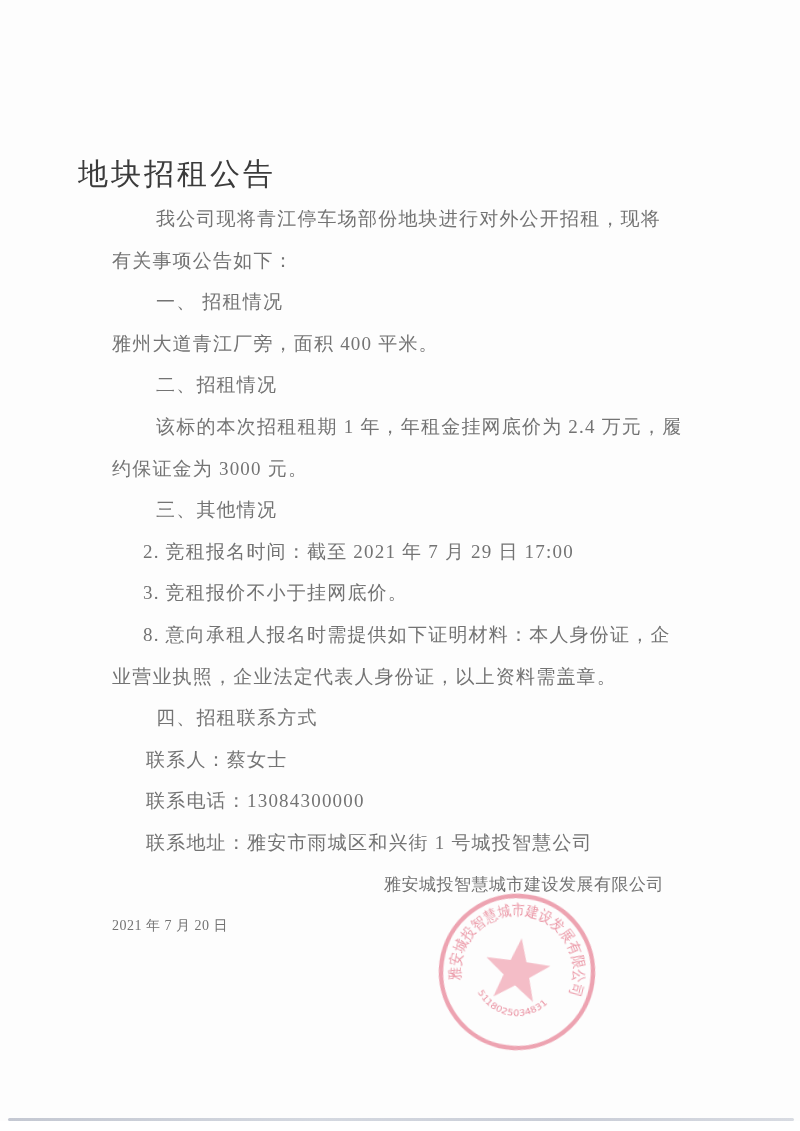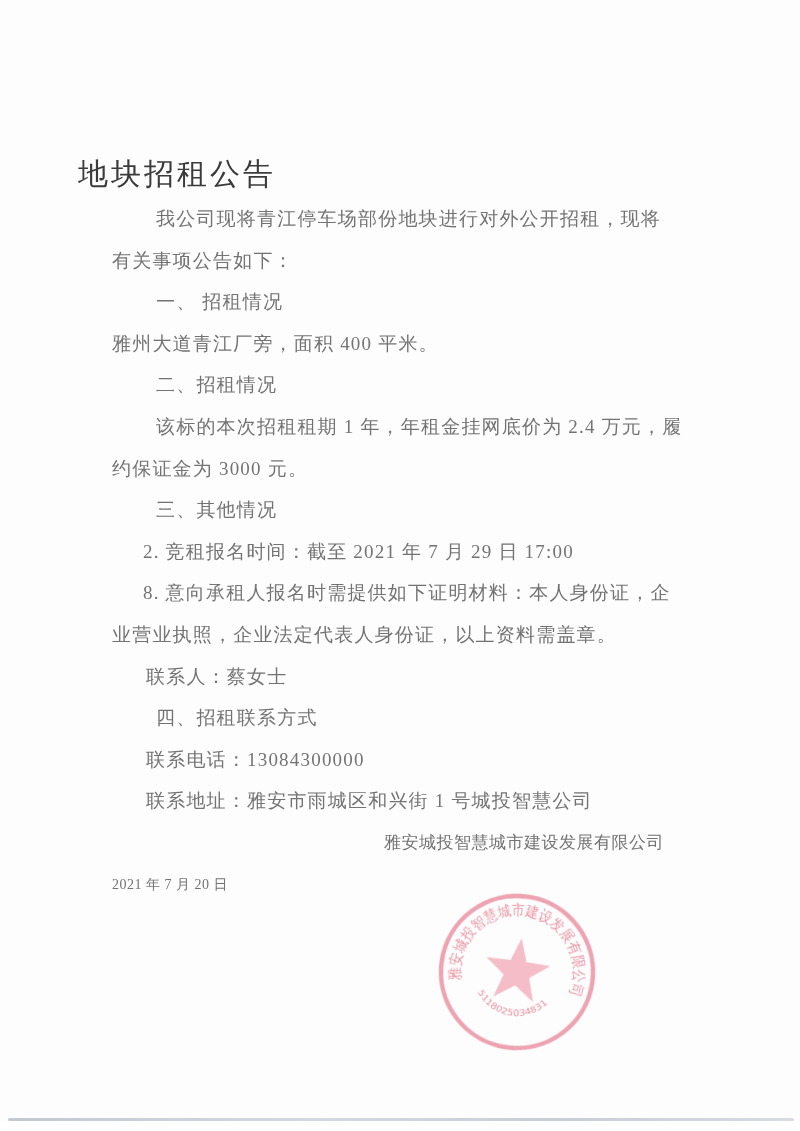--- a/index.html
+++ b/index.html
@@ -71,24 +71,25 @@
   <div class="doc-body">
     <div class="line indent">我公司现将青江停车场部份地块进行对外公开招租，现将</div>
     <div class="line">有关事项公告如下：</div>
     <div class="line indent">一、 招租情况</div>
     <div class="line">雅州大道青江厂旁，面积 400 平米。</div>
     <div class="line indent">二、招租情况</div>
     <div class="line indent">该标的本次招租租期 1 年，年租金挂网底价为 2.4 万元，履</div>
     <div class="line">约保证金为 3000 元。</div>
     <div class="line indent">三、其他情况</div>
     <div class="line item">2. 竞租报名时间：截至 2021 年 7 月 29 日 17:00</div>
+    <div class="line item">3. 竞租报价不小于挂网底价。</div>
     <div class="line item">8. 意向承租人报名时需提供如下证明材料：本人身份证，企</div>
     <div class="line">业营业执照，企业法定代表人身份证，以上资料需盖章。</div>
+    <div class="line indent">四、招租联系方式</div>
     <div class="line contact">联系人：蔡女士</div>
-    <div class="line indent">四、招租联系方式</div>
     <div class="line contact">联系电话：13084300000</div>
     <div class="line contact">联系地址：雅安市雨城区和兴街 1 号城投智慧公司</div>
     <div class="line sig">雅安城投智慧城市建设发展有限公司</div>
     <div class="line sig-date">2021 年 7 月 20 日</div>
   </div>
 
   <svg class="seal" viewBox="-88 -88 176 176" xmlns="http://www.w3.org/2000/svg">
     <defs>
       <path id="ringPath" d="M -54.8 15.7 A 57 57 0 1 1 54.8 15.7" fill="none"></path>
       <path id="numPath" d="M -36 25.2 A 44 44 0 0 0 36 25.2" fill="none"></path>

